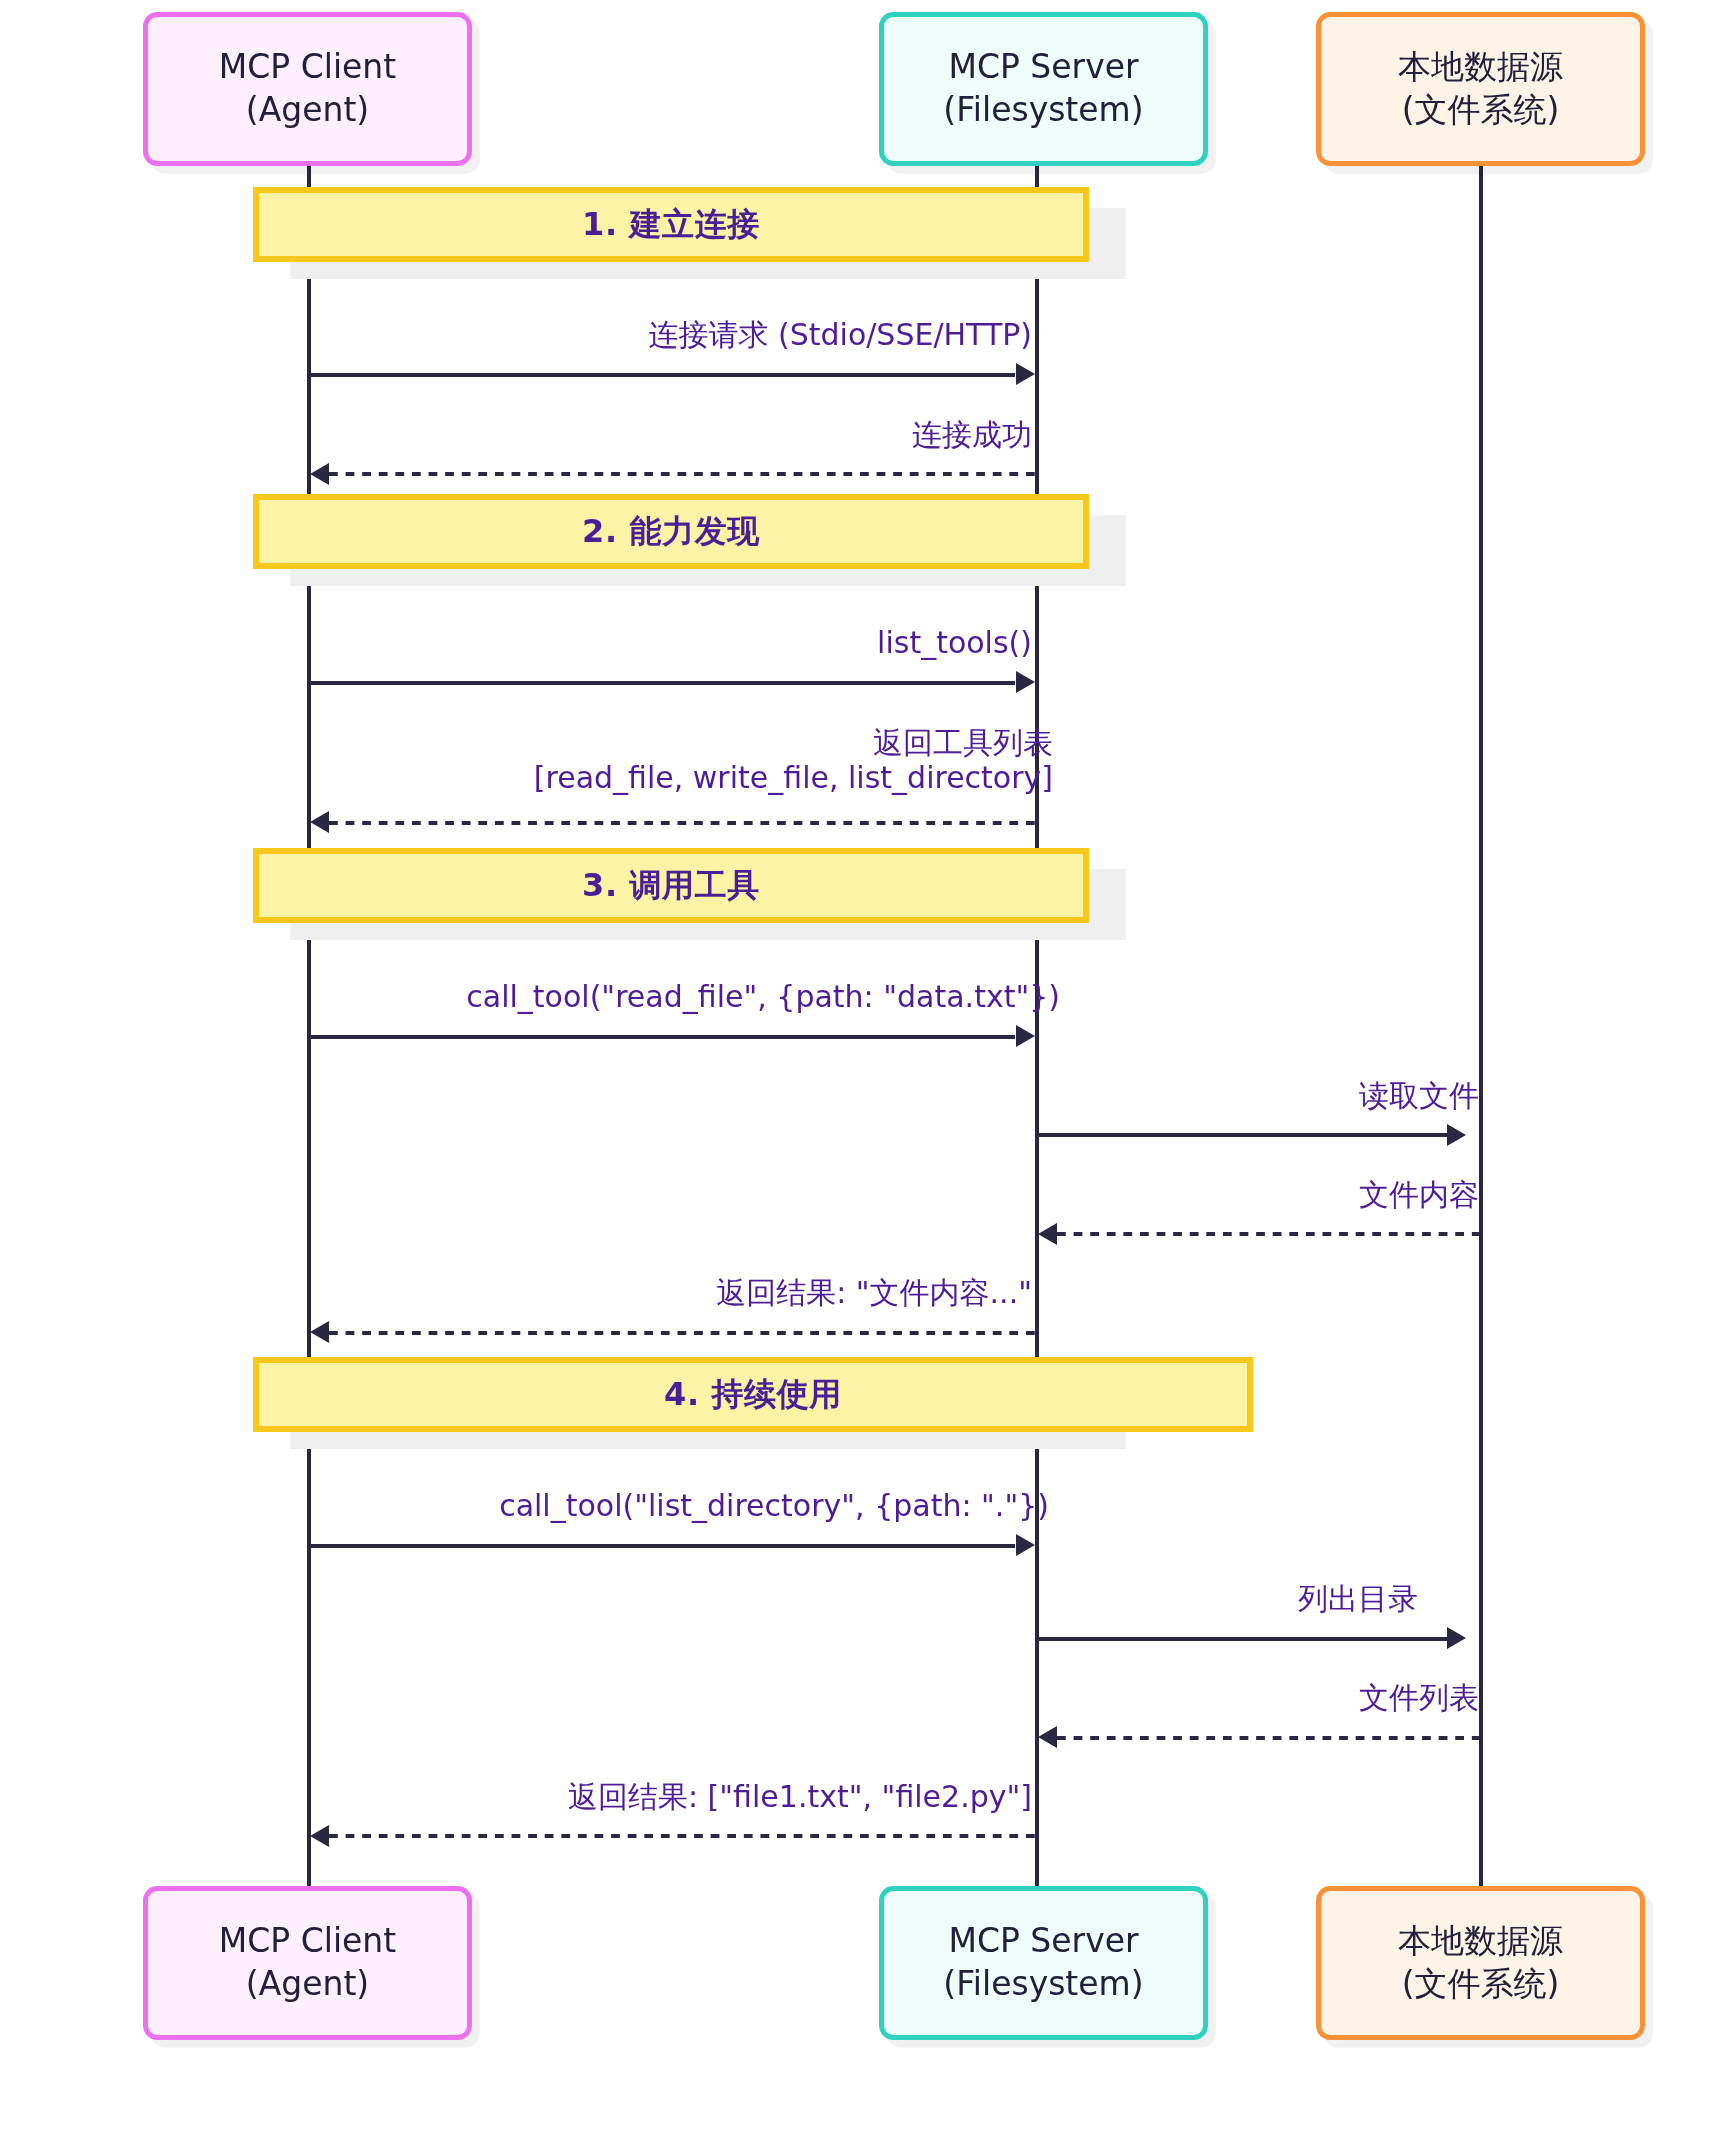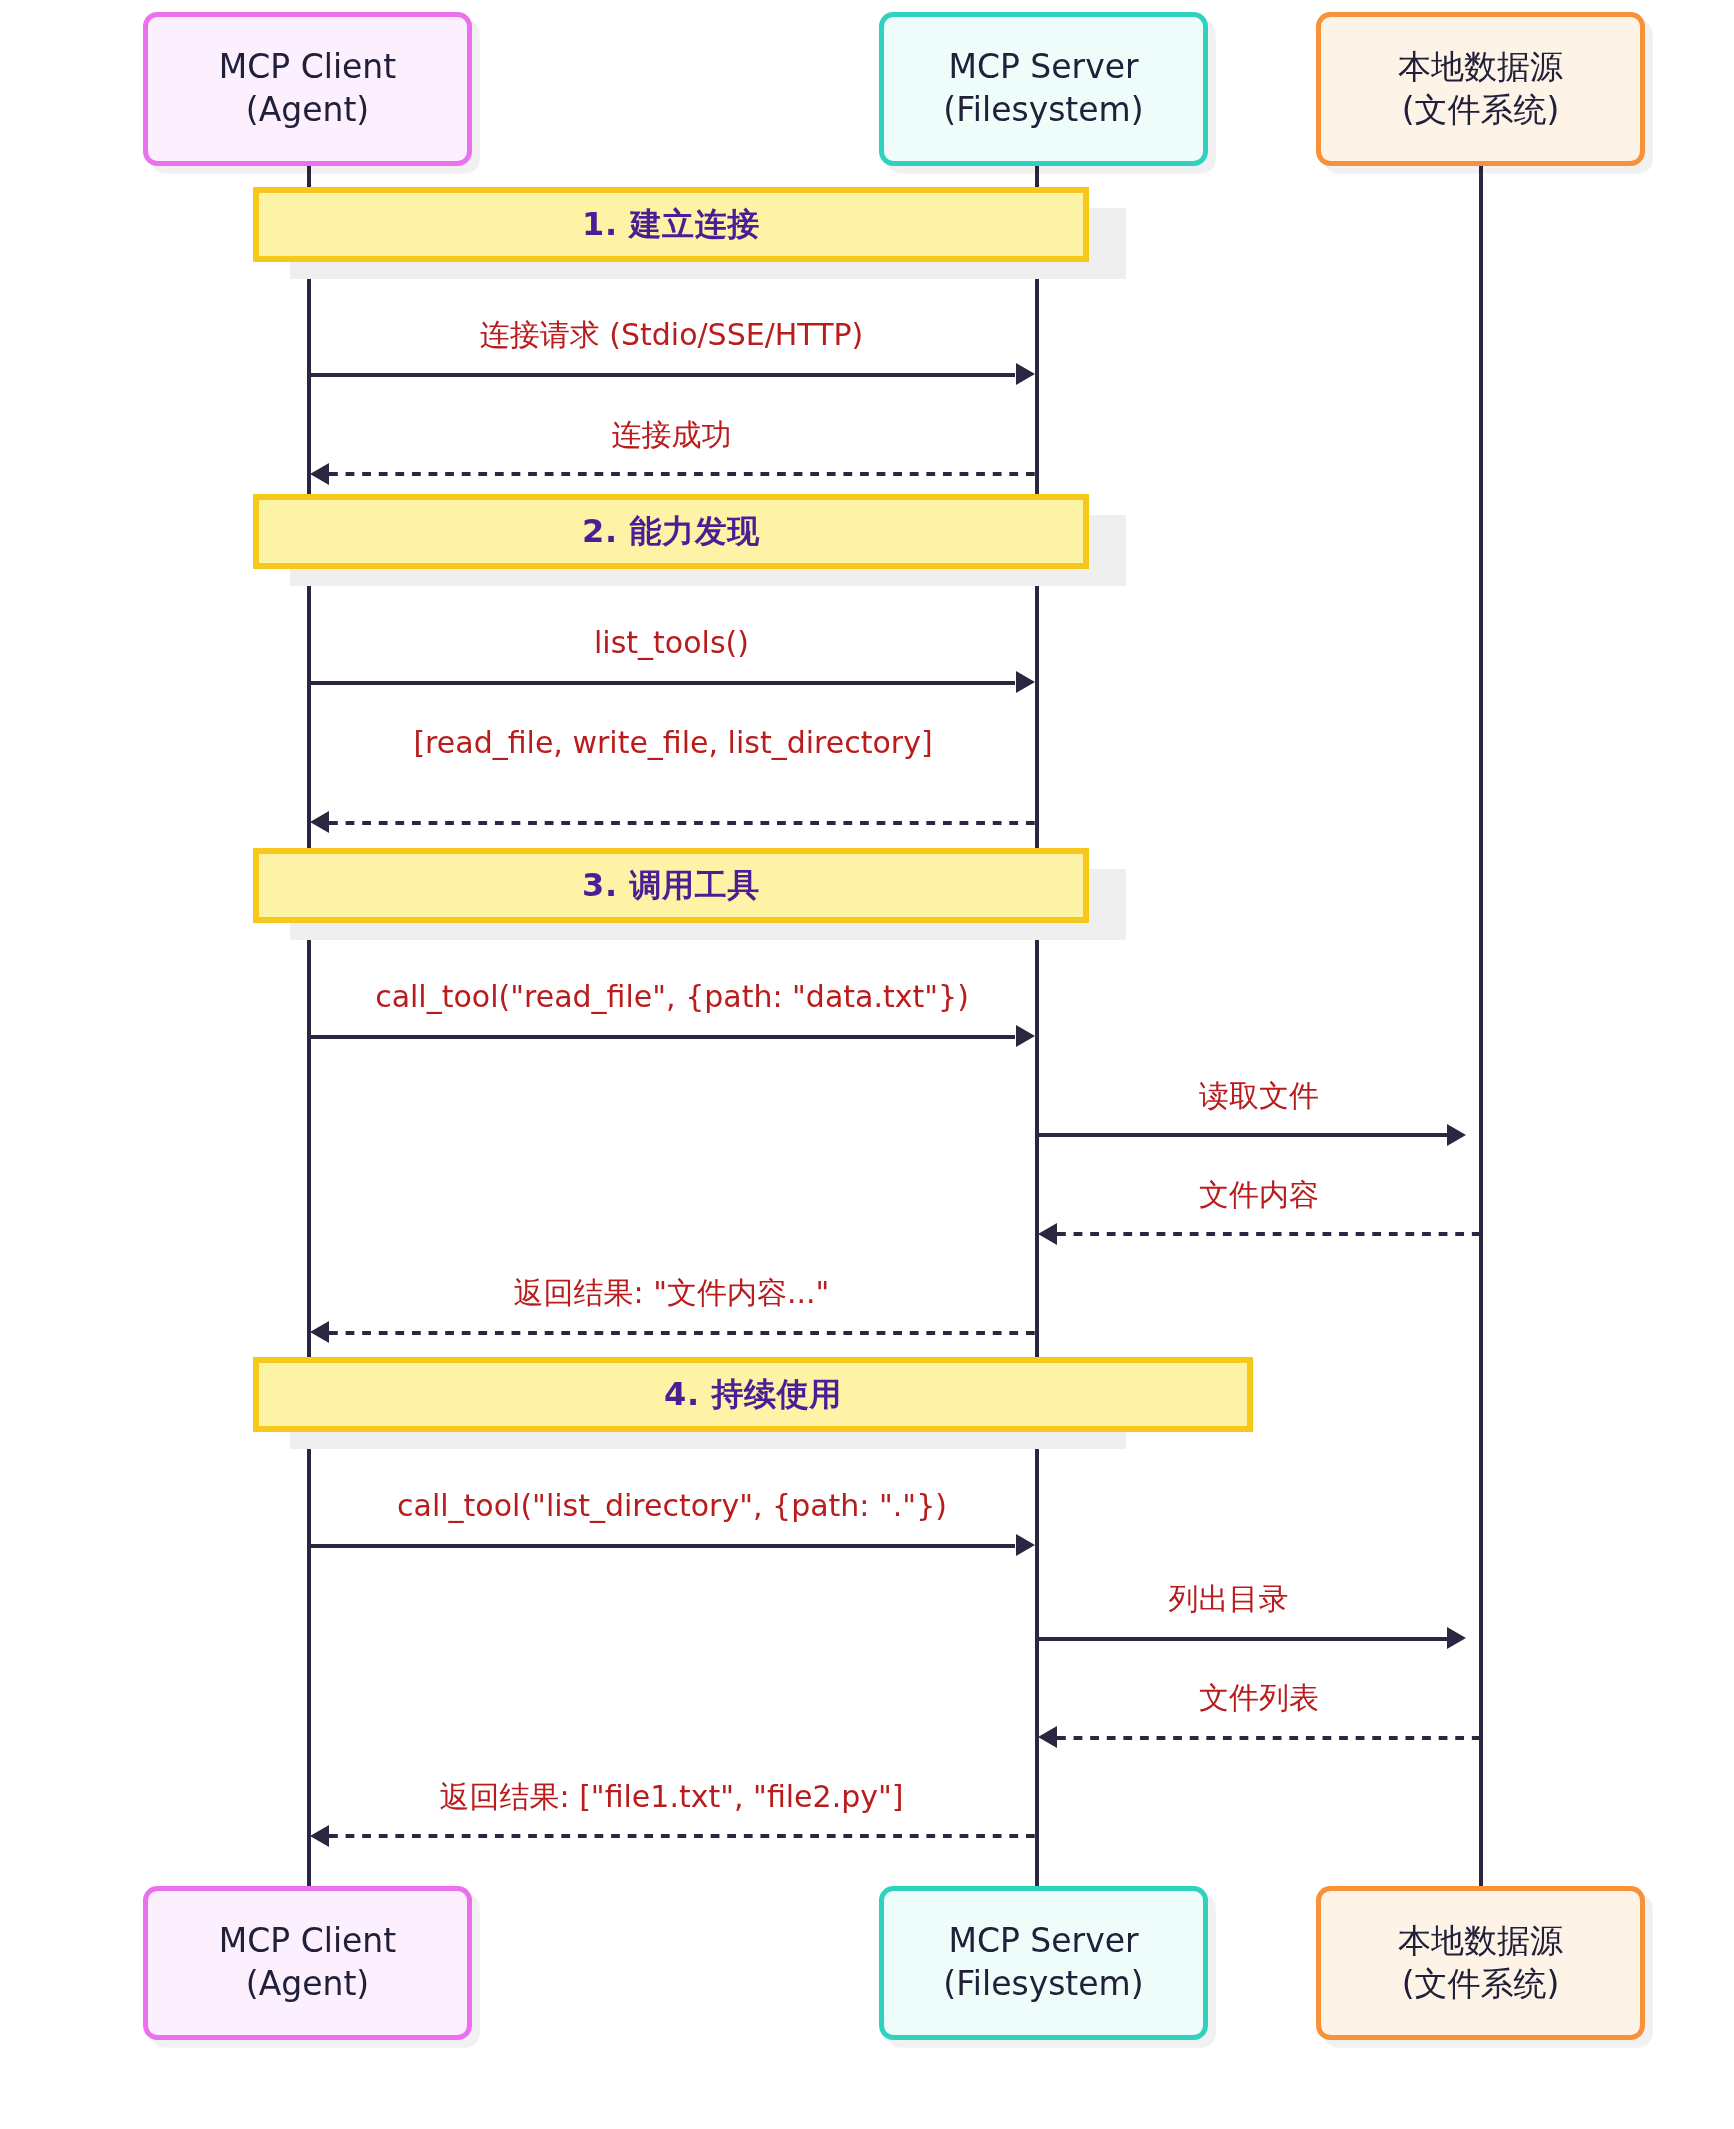--- a/index.html
+++ b/index.html
@@ -19,22 +19,22 @@
   .actor.server{border:5px solid #2ED2BE;background:#EFFDFA;}
   .actor.source{border:5px solid #F79239;background:#FDF3E6;}
 
   
   .sect-shadow{position:absolute;background:#EFEFEF;}
   .sect{position:absolute;box-sizing:border-box;border:6.1px solid #F7C81B;
         background:#FDF3A6;display:flex;align-items:center;justify-content:center;}
   .sect span{font-size:32px;font-weight:bold;color:#4c1d95;letter-spacing:0.6px;white-space:nowrap;}
 
   
-  .msg-label{position:absolute;font-size:30px;color:#b91c1c;white-space:nowrap;
-             text-align:center;line-height:1.22;}
+  .msg-label{position:absolute;font-size:30px;color:#4c1d95;white-space:nowrap;
+             text-align:right;line-height:1.22;}
   .msg-label.two{line-height:1.18;}
   .arrow-line{position:absolute;height:3.9px;background:#2A2740;}
   .arrow-line.dotted{background:none;
       background-image:linear-gradient(to right,#2A2740 0 9px,transparent 9px 16.6px);
       background-size:16.6px 3.9px;background-repeat:repeat-x;height:3.9px;}
   .arrow-head{position:absolute;width:0;height:0;}
   .arrow-head.right{border-top:11.6px solid transparent;border-bottom:11.6px solid transparent;
                     border-left:19px solid #2A2740;}
   .arrow-head.left{border-top:11.6px solid transparent;border-bottom:11.6px solid transparent;
                    border-right:19px solid #2A2740;}
@@ -79,20 +79,21 @@
   <div class="sect-shadow" style="left:258px;top:515px;width:836px;height:71px;"></div>
   <div class="sect" style="left:221px;top:494px;width:836px;height:75px;">
     <span>2. 能力发现</span>
   </div>
 
   <div class="msg-label" style="left:279px;top:625px;width:721px;">list_tools()</div>
   <div class="arrow-line" style="left:277px;top:681px;width:706px;"></div>
   <div class="arrow-head right" style="left:984px;top:671px;"></div>
 
   <div class="msg-label two" style="left:261px;top:725px;width:760px;">
+    <div>返回工具列表</div>
     <div>[read_file, write_file, list_directory]</div>
   </div>
   <div class="arrow-line dotted" style="left:297px;top:821px;width:708px;"></div>
   <div class="arrow-head left" style="left:278px;top:811px;"></div>
 
   <div class="sect-shadow" style="left:258px;top:869px;width:836px;height:71px;"></div>
   <div class="sect" style="left:221px;top:848px;width:836px;height:75px;">
     <span>3. 调用工具</span>
   </div>
 

